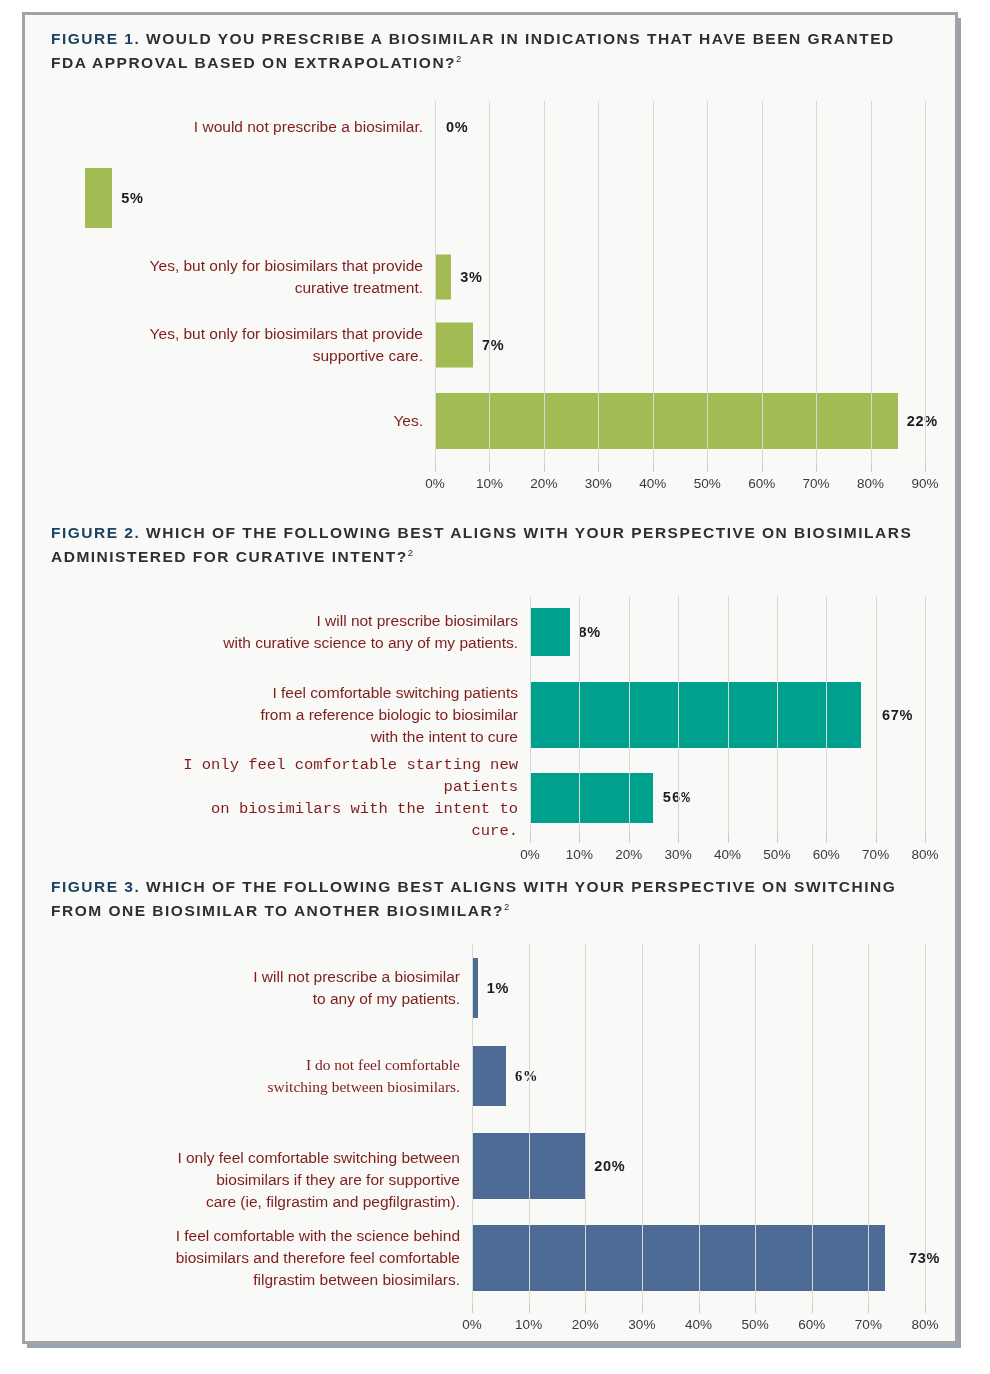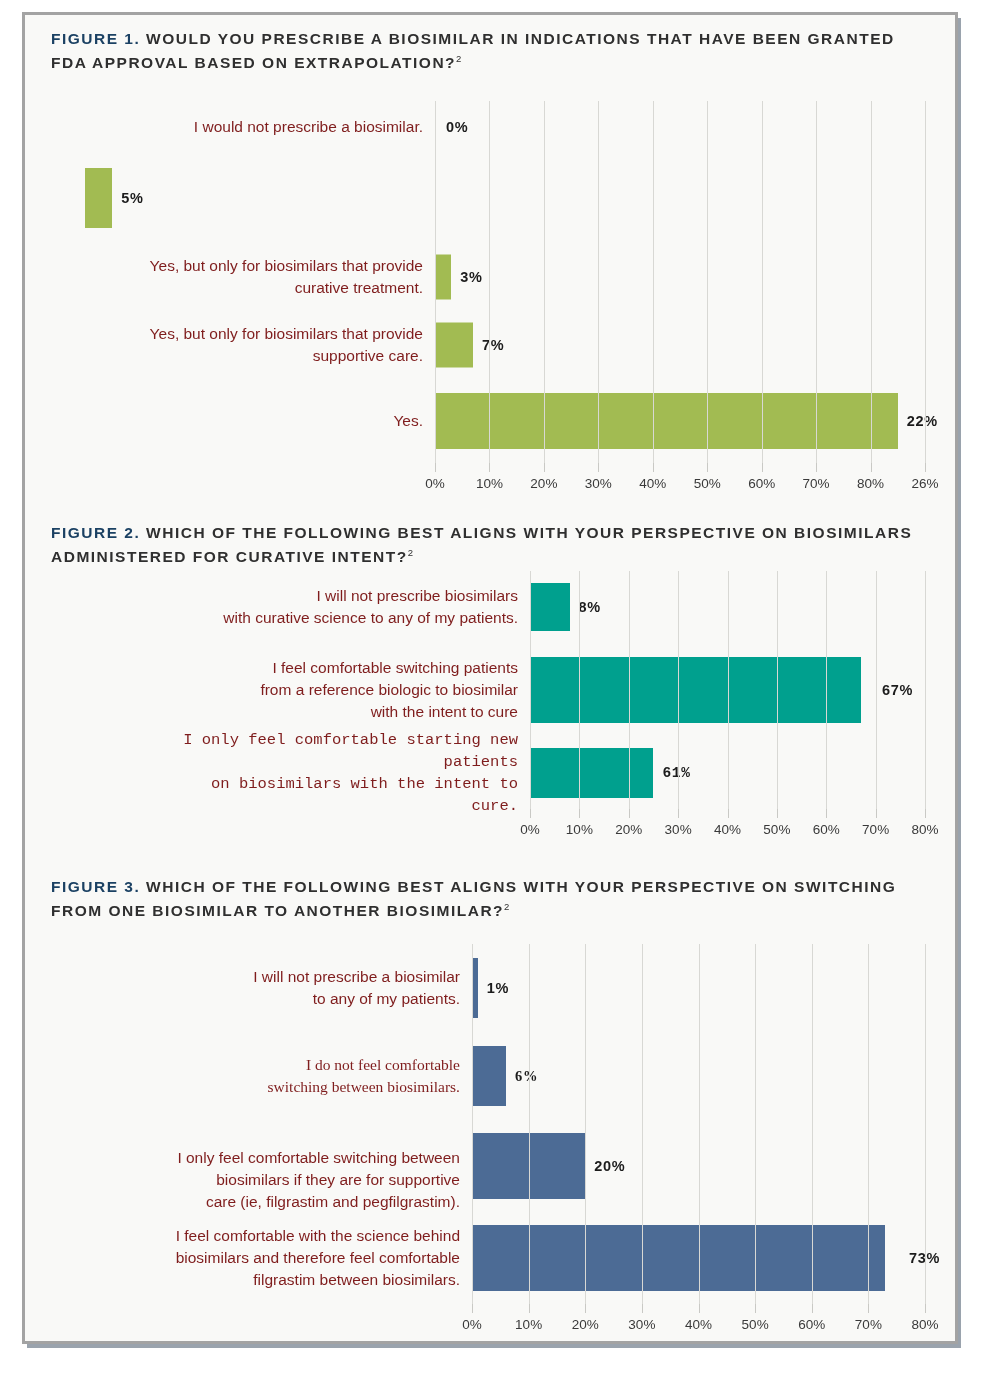--- a/index.html
+++ b/index.html
@@ -199,27 +199,27 @@
           <div class="ticklabel" style="left: 217.778px;">40%</div>
           <div class="tickmark" style="left: 272.222px;"></div>
           <div class="ticklabel" style="left: 272.222px;">50%</div>
           <div class="tickmark" style="left: 326.667px;"></div>
           <div class="ticklabel" style="left: 326.667px;">60%</div>
           <div class="tickmark" style="left: 381.111px;"></div>
           <div class="ticklabel" style="left: 381.111px;">70%</div>
           <div class="tickmark" style="left: 435.556px;"></div>
           <div class="ticklabel" style="left: 435.556px;">80%</div>
           <div class="tickmark" style="left: 490px;"></div>
-          <div class="ticklabel" style="left: 490px;">26%</div>
+          <div class="ticklabel" style="left: 490px;">90%</div>
         </div>
       </div>
   </div>
 
   <div class="fig-block" id="fig1" style="position: absolute; left: 0px; right: 0px; top: 506px;">
-    <div class="fig-title" style="margin-bottom: 2px;">
+    <div class="fig-title" style="margin-bottom: 27px;">
       <span class="fignum">FIGURE 2.</span>
       <span>WHICH OF THE FOLLOWING BEST ALIGNS WITH YOUR PERSPECTIVE ON BIOSIMILARS ADMINISTERED FOR CURATIVE INTENT?</span><sup>2</sup>
     </div>
     <div class="chart" style="margin-left: 150px; width: 750px;">
         <div class="rows">
           <div class="row" style="height: 72px;">
             <div class="row-label" style="width: 355px;">I will not prescribe biosimilars
 with curative science to any of my patients.</div>
             <div class="row-plot">
               <div class="bar" style="width: 39.5px; height: 48px; background: rgb(0, 160, 142);"></div>
@@ -233,21 +233,21 @@
             <div class="row-plot">
               <div class="bar" style="width: 330.812px; height: 66px; background: rgb(0, 160, 142);"></div>
               <div class="bar-value" style="left: 343px;">67%</div>
             </div>
           </div>
           <div class="row" style="height: 72px; font-family: Liberation Mono, monospace;">
             <div class="row-label" style="width: 355px;">I only feel comfortable starting new patients
 on biosimilars with the intent to cure.</div>
             <div class="row-plot">
               <div class="bar" style="width: 123.438px; height: 50px; background: rgb(0, 160, 142);"></div>
-              <div class="bar-value" style="left: 123.438px;">61%</div>
+              <div class="bar-value" style="left: 123.438px;">56%</div>
             </div>
           </div>
           <div class="grid" style="left: 355px; width: 395px;">
             <span style="left: 0px;"></span>
             <span style="left: 49.375px;"></span>
             <span style="left: 98.75px;"></span>
             <span style="left: 148.125px;"></span>
             <span style="left: 197.5px;"></span>
             <span style="left: 246.875px;"></span>
             <span style="left: 296.25px;"></span>

